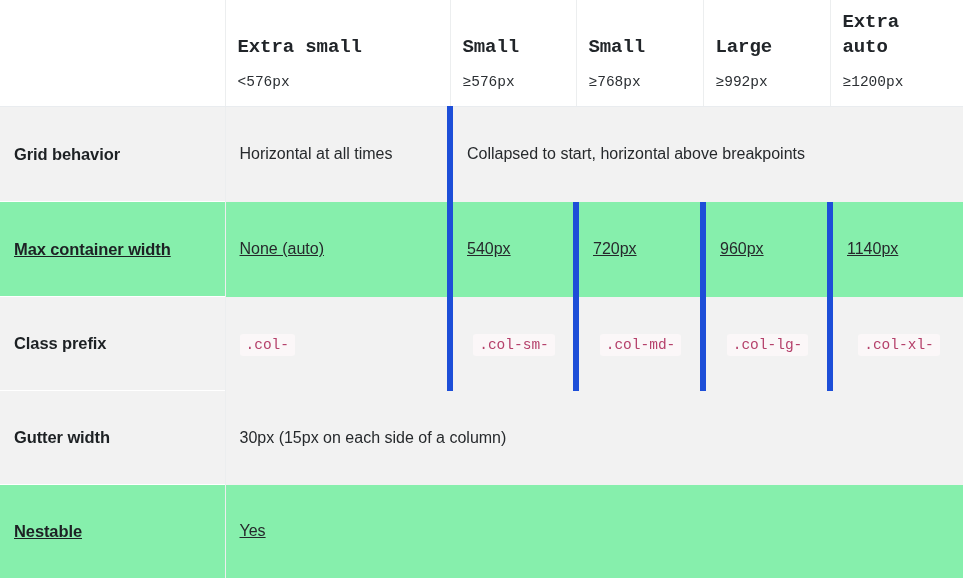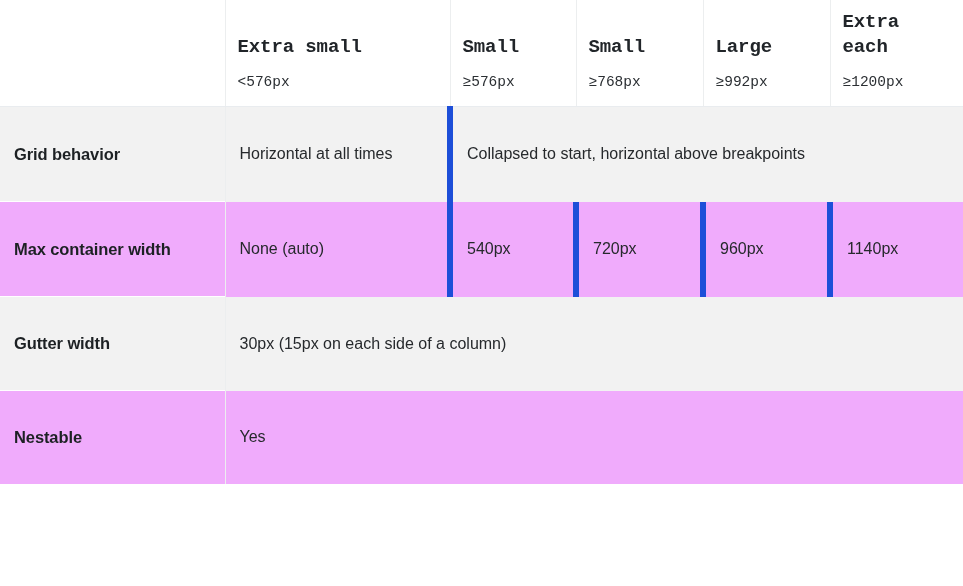--- a/index.html
+++ b/index.html
@@ -90,21 +90,22 @@
   .grid-table tbody td.no-left-border {
     border-left: 0;
   }
 
   tr.striped th.row-label,
   tr.striped td {
     background: #f2f2f2;
   }
   tr.plain th.row-label,
   tr.plain td {
-    background: #f0abfc;
+    background: #86efac;
+    text-decoration: underline;
   }
 
   
   tr.r-grid-behavior th, tr.r-grid-behavior td { height: 62px; padding-top: 0; padding-bottom: 0; }
   tr.r-max-width th, tr.r-max-width td { height: 62px; padding-top: 0; padding-bottom: 0; }
   tr.r-prefix th, tr.r-prefix td { height: 61px; padding-top: 0; padding-bottom: 0; }
   tr.r-columns th, tr.r-columns td { height: 61px; padding-top: 0; padding-bottom: 0; }
   tr.r-gutter th, tr.r-gutter td { height: 61px; padding-top: 0; padding-bottom: 0; }
   tr.r-nestable th, tr.r-nestable td { height: 61px; padding-top: 0; padding-bottom: 0; }
 
@@ -152,21 +153,21 @@
         <span class="bp-name">Small</span>
         <span class="bp-size">≥768px</span>
       </th>
 
       <th class="head-bp">
         <span class="bp-name">Large</span>
         <span class="bp-size">≥992px</span>
       </th>
 
       <th class="head-bp">
-        <span class="bp-name">Extra each</span>
+        <span class="bp-name">Extra auto</span>
         <span class="bp-size">≥1200px</span>
       </th>
     </tr>
   </thead>
 
   <tbody>
 
     <tr class="striped r-grid-behavior">
       <th class="row-label">Grid behavior</th>
       <td class="no-left-border">Horizontal at all times</td>
@@ -175,20 +176,38 @@
 
     <tr class="plain r-max-width">
       <th class="row-label">Max container width</th>
       <td class="no-left-border">None (auto)</td>
       <td>540px</td>
       <td>720px</td>
       <td>960px</td>
       <td>1140px</td>
     </tr>
 
+    <tr class="striped r-prefix">
+      <th class="row-label">Class prefix</th>
+      <td class="no-left-border code-cell-xs">
+        <code class="class-code">.col-</code>
+      </td>
+      <td class="code-cell">
+        <code class="class-code">.col-sm-</code>
+      </td>
+      <td class="code-cell">
+        <code class="class-code">.col-md-</code>
+      </td>
+      <td class="code-cell">
+        <code class="class-code">.col-lg-</code>
+      </td>
+      <td class="code-cell">
+        <code class="class-code">.col-xl-</code>
+      </td>
+    </tr>
 
 
     <tr class="striped r-gutter">
       <th class="row-label">Gutter width</th>
       <td class="no-left-border" colspan="5">30px (15px on each side of a column)</td>
     </tr>
 
     <tr class="plain r-nestable">
       <th class="row-label">Nestable</th>
       <td class="no-left-border" colspan="5">Yes</td>

